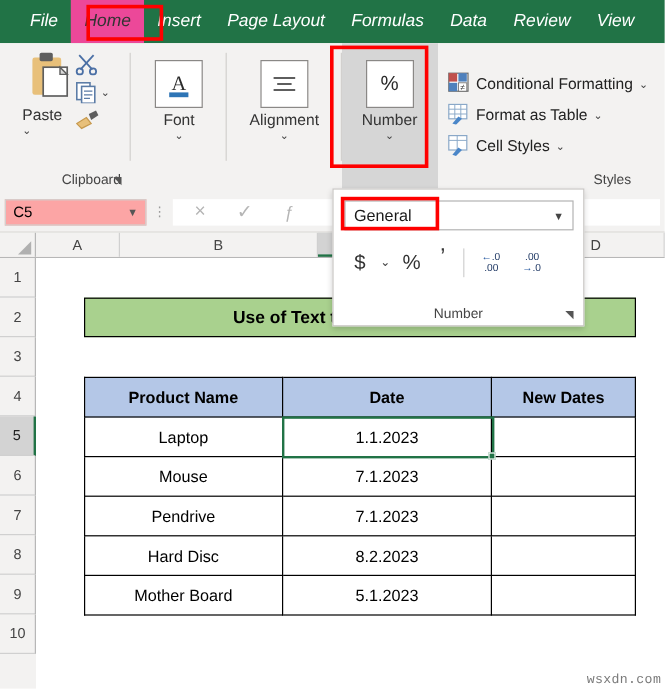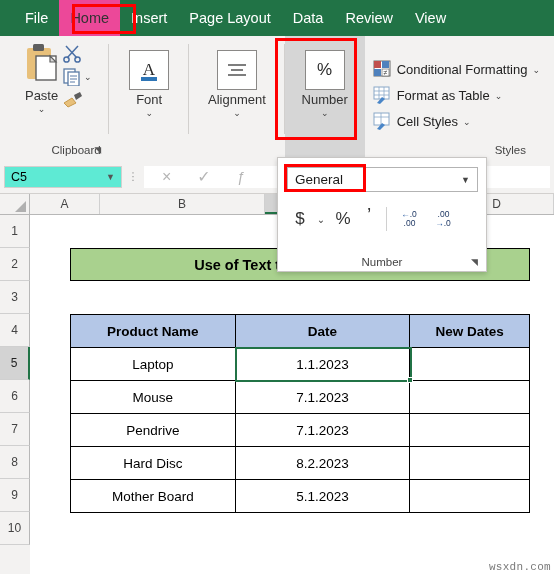--- a/index.html
+++ b/index.html
@@ -20,20 +20,21 @@
     padding-left: 14px;
     position: relative;
   }
   .tab {
     color: #ffffff;
     font-size: 14.5px;
     padding: 0 11px;
     display: flex;
     align-items: center;
     white-space: nowrap;
+    font-style: italic;
   }
   .tab.active {
     background: #ec4899;
     color: #333333;
     position: relative;
   }
 
   
   .redbox {
     position: absolute;
@@ -76,21 +77,21 @@
   .caret { font-size: 9px; color: #444; line-height: 10px; margin-top: 1px; }
   .boxicon {
     width: 40px; height: 40px;
     border: 1px solid #8a8886;
     background: #ffffff;
     display: flex; align-items: center; justify-content: center;
   }
 
   
   #grp-clipboard { width: 112px; }
-  #paste-col { display: flex; flex-direction: column; align-items: center; }
+  #paste-col { display: flex; flex-direction: column; align-items: flex-start; }
   #clip-right { position: absolute; left: 62px; top: 6px; width: 46px; }
   .smallbtn { display: flex; align-items: center; height: 23px; gap: 2px; }
 
   
   #grp-styles {
     width: 194px; align-items: flex-start; padding-left: 8px; padding-top: 20px;
   }
   .stylerow {
     display: flex; align-items: center; gap: 5px;
     height: 26px; font-size: 13px; color: #222;
@@ -99,21 +100,21 @@
   
   .launcher { font-size: 9px; color: #555; }
 
   
   #formula-row {
     height: 34px; background: #f3f2f1;
     display: flex; align-items: center; padding: 0 4px;
     border-bottom: 1px solid #d2d0ce;
   }
   #name-box {
-    width: 118px; height: 22px; background: #5eead4;
+    width: 118px; height: 22px; background: #fca5a5;
     border: 1px solid #d2d0ce; font-size: 12.5px;
     display: flex; align-items: center; padding: 0 6px;
     justify-content: space-between;
   }
   #fx-dots { width: 22px; text-align: center; color: #9b9b9b; font-size: 11px; letter-spacing: 0; }
   #formula-input {
     flex: 1; height: 22px; background: #ffffff;
     display: flex; align-items: center; gap: 26px; padding-left: 18px;
     color: #b5b5b5; font-size: 16px;
   }
@@ -230,20 +231,21 @@
   svg { display: block; }
 </style>
 </head>
 <body>
 
 <div id="ribbon-tabs">
   <div class="tab">File</div>
   <div class="tab active">Home</div>
   <div class="tab">Insert</div>
   <div class="tab">Page Layout</div>
+  <div class="tab">Formulas</div>
   <div class="tab">Data</div>
   <div class="tab">Review</div>
   <div class="tab">View</div>
 </div>
 
 <div class="redbox" style="left:72px; top:4px; width:64px; height:30px;"></div>
 
 <div id="ribbon-body">
 
   <div class="group" id="grp-clipboard">

